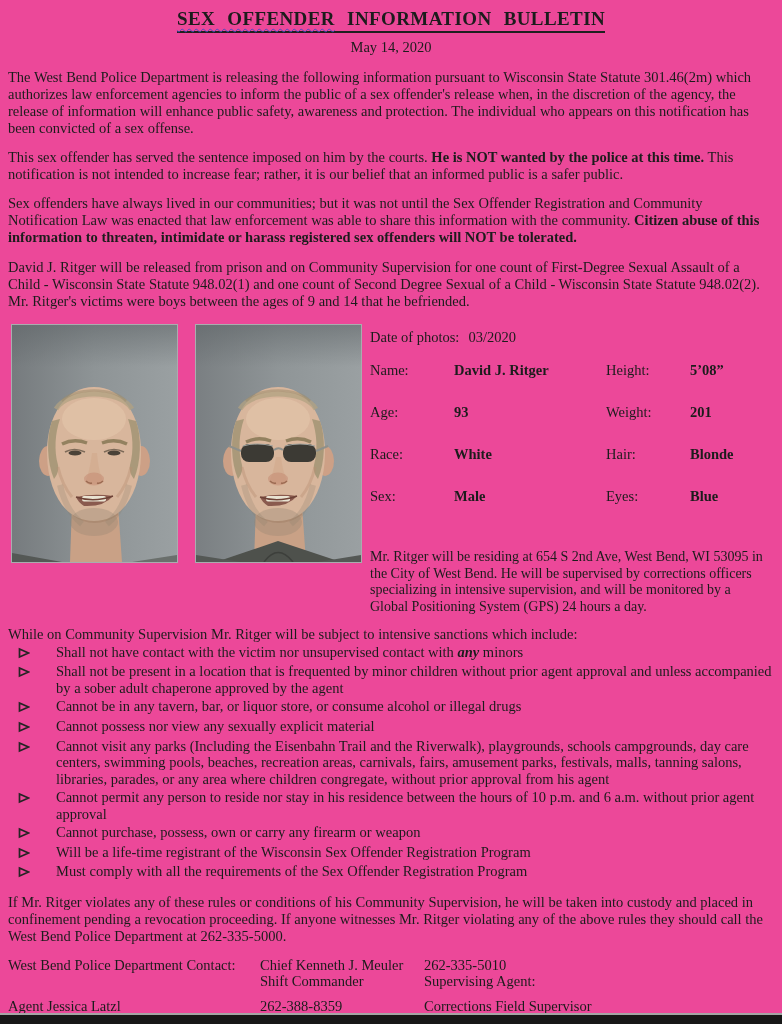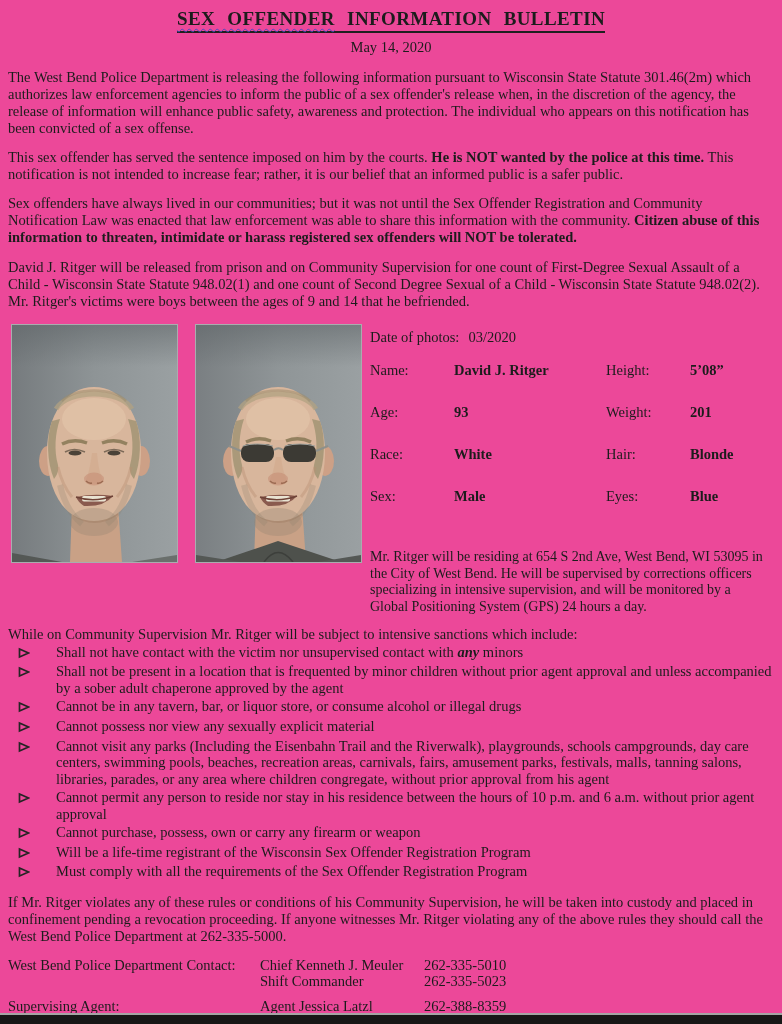--- a/index.html
+++ b/index.html
@@ -267,21 +267,20 @@
   </div>
 
   <p class="para">If Mr. Ritger violates any of these rules or conditions of his Community Supervision, he will be taken into custody and placed in confinement pending a revocation proceeding.  If anyone witnesses Mr. Ritger violating any of the above rules they should call the West Bend Police Department at 262-335-5000.</p>
 
   <div class="contacts" id="contact-table">
       <span class="">West Bend Police Department Contact:</span>
       <span class="">Chief Kenneth J. Meuler</span>
       <span class="">262-335-5010</span>
       <span class="gap"></span>
       <span class="gap">Shift Commander</span>
-      <span class="gap">262-335-5023</span>
       <span class="">Supervising Agent:</span>
       <span class="">Agent Jessica Latzl</span>
       <span class="">262-388-8359</span>
       <span class="">Corrections Field Supervisor</span>
       <span class="">Michelle Hetebrueg</span>
       <span class="">262-353-2322</span>
       <span class="">Sex Offender Registration Specialist</span>
       <span class="">Gina Carney</span>
       <span class="">414-491-4335</span>
     </div>

